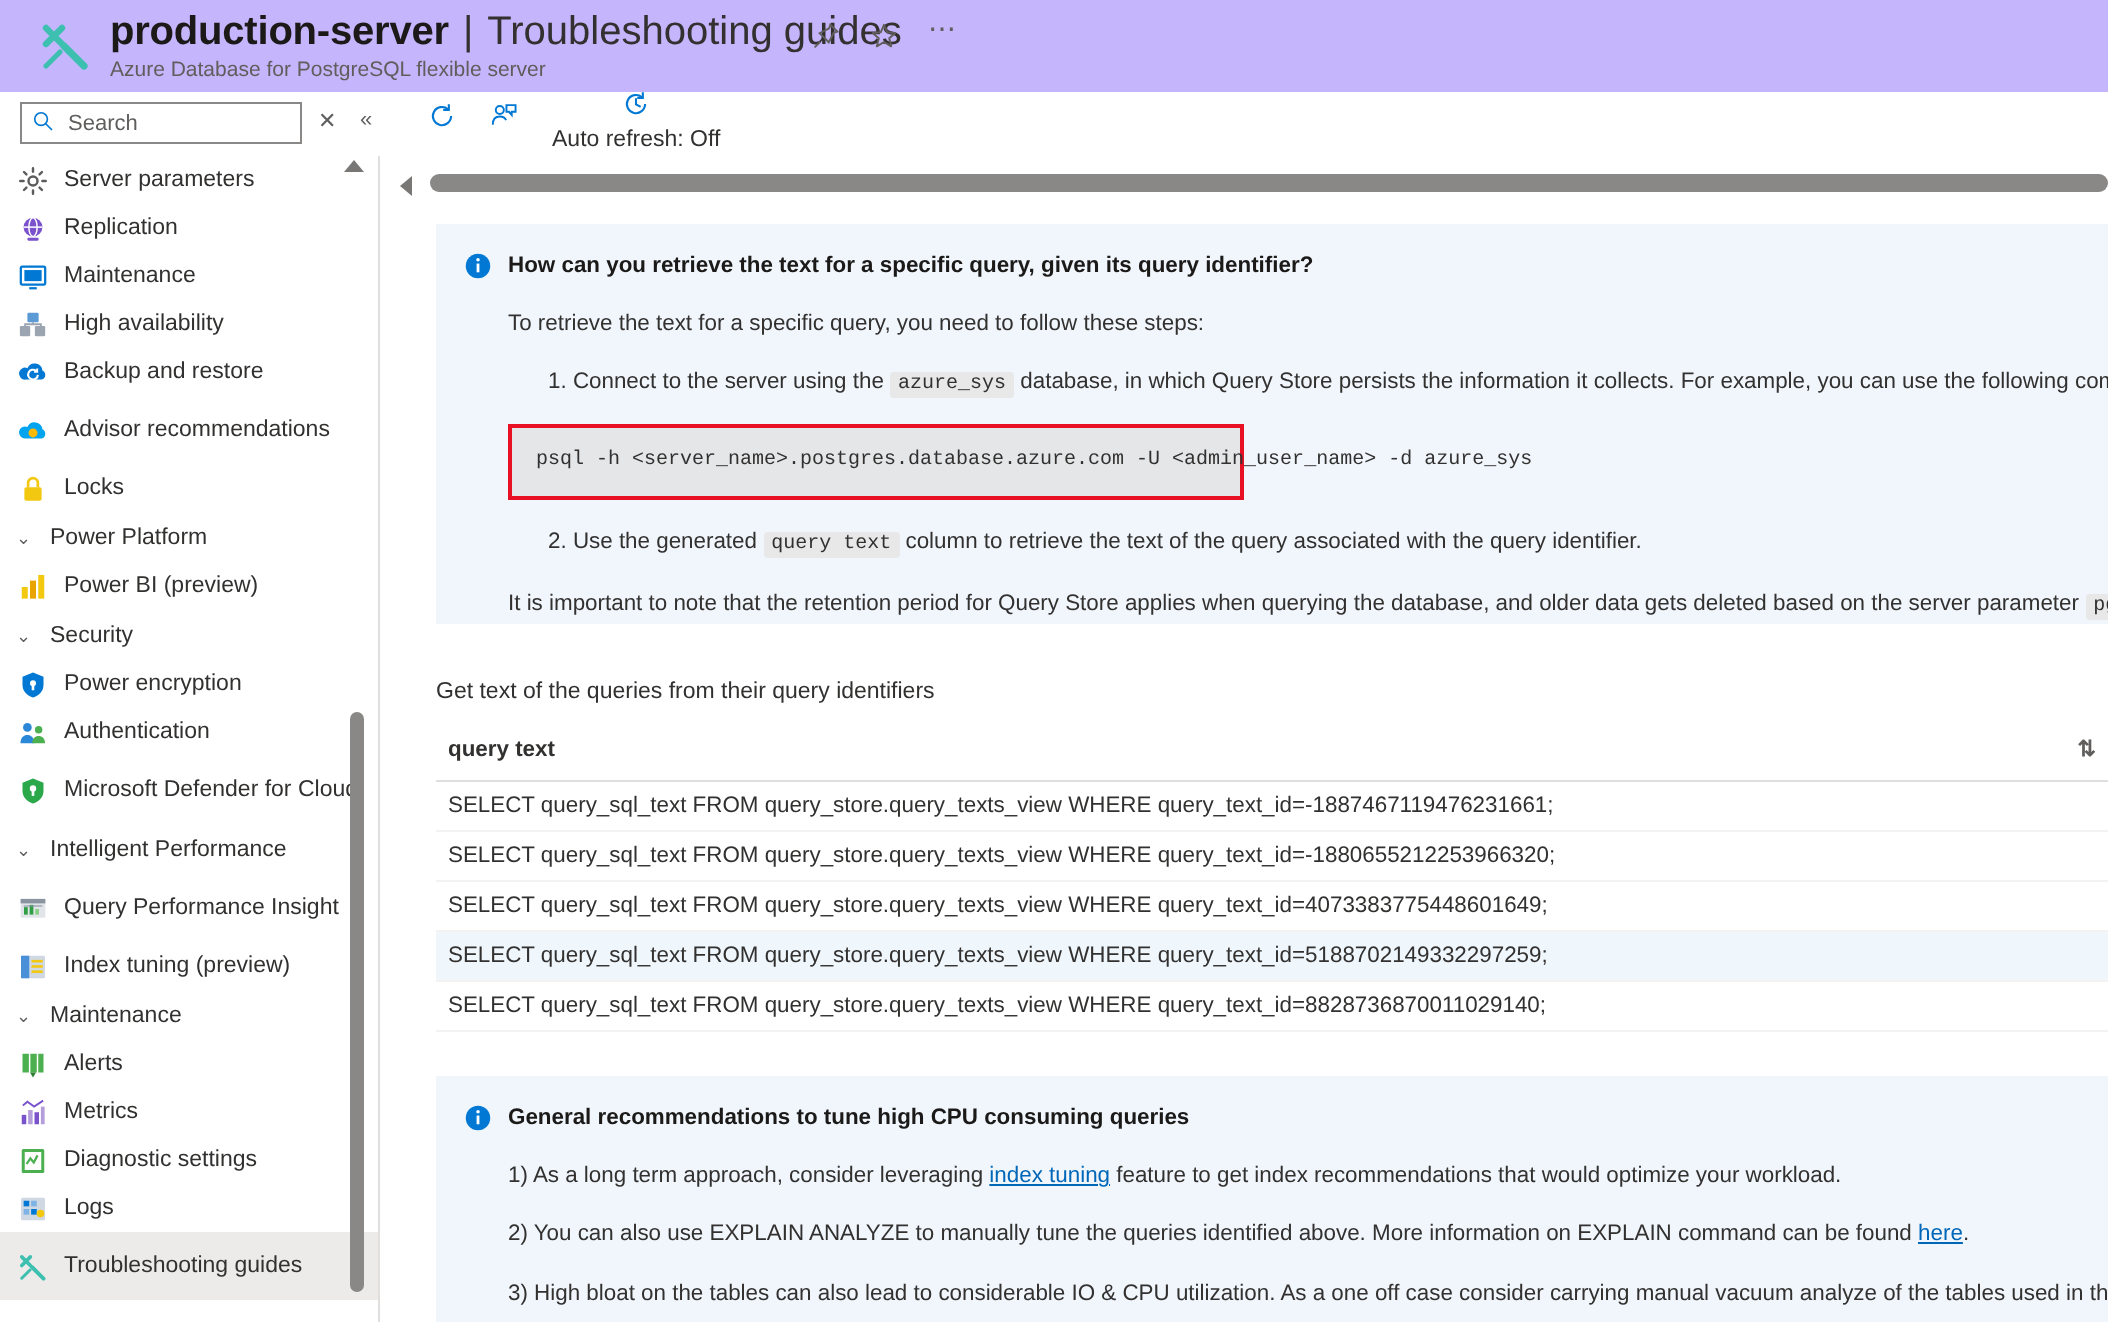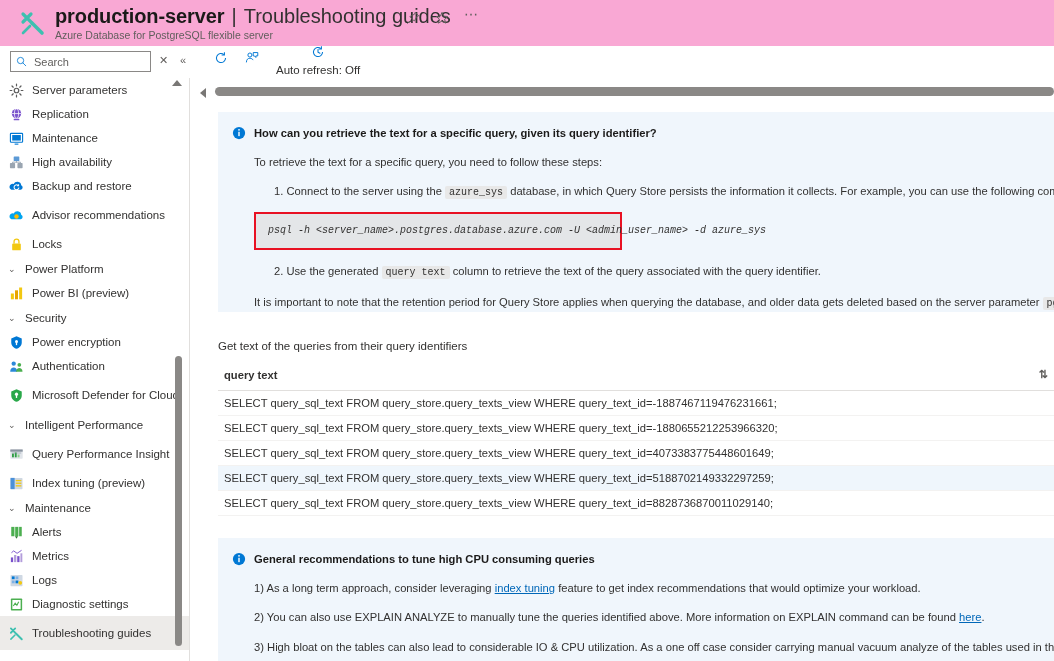--- a/index.html
+++ b/index.html
@@ -9,21 +9,21 @@
     overflow: hidden;
     background: #ffffff;
     font-family: "Liberation Sans", sans-serif;
     color: #323130;
   }
   .app { position: relative; width: 1054px; height: 661px; }
 
   
   .page-header {
     position: absolute; left: 0; top: 0; width: 1054px; height: 46px;
-    background: #f9a8d4;
+    background: #c4b5fd;
   }
   .header-icon {
     position: absolute; left: 18px; top: 8px; width: 30px; height: 30px;
   }
   .title-row {
     position: absolute; left: 55px; top: 5px;
     display: flex; align-items: baseline; gap: 0px;
   }
   .title-main {
     font-size: 20px; font-weight: 700; color: #1b1a19; letter-spacing: -0.1px;
@@ -156,21 +156,21 @@
     font-family: "Liberation Mono", monospace; font-size: 10px;
     background: #e8e8e8; padding: 1px 4px; border-radius: 2px; color: #323130;
   }
   .code-block {
     margin-left: 22px; margin-top: 11px; width: 836px;
     background: #e4e6e8; padding: 10px 12px;
     font-family: "Liberation Mono", monospace; font-size: 10px;
     color: #323130; white-space: nowrap;
   }
   .code-block.highlight {
-    border: 2px solid #e81123; width: 368px; font-style: italic;
+    border: 2px solid #e81123; width: 368px;
   }
   .link { color: #0067b8; text-decoration: underline; cursor: pointer; }
 
   
   .table-wrap { position: absolute; left: 28px; top: 262px; width: 836px; }
   .tbl-caption { font-size: 11.5px; color: #323130; margin-bottom: 12px; }
   .tbl { width: 836px; border-collapse: collapse; }
   .tbl th {
     text-align: left; font-size: 11.2px; font-weight: 700; color: #323130;
     padding: 4px 6px 9px 6px; border-bottom: 1px solid #e1dfdd;
@@ -415,36 +415,36 @@
               <rect x="2" y="9" width="2.4" height="5" fill="#7a52cc"></rect>
               <rect x="5.4" y="6.4" width="2.4" height="7.6" fill="#b39ddb"></rect>
               <rect x="8.8" y="7.6" width="2.4" height="6.4" fill="#7a52cc"></rect>
               <rect x="12.2" y="4.6" width="2" height="9.4" fill="#b39ddb"></rect>
               <path d="M2.6 4 L5 2 L8.6 4.6 L13.4 1.4" fill="none" stroke="#7a52cc" stroke-width="1"></path>
             </svg></span>
           <span class="nav-label">Metrics</span>
         </div>
         <div class="nav-item">
           <span class="ico"><svg width="15" height="15" viewBox="0 0 16 16">
+              <rect x="2" y="1.6" width="12" height="12.8" rx="0.8" fill="#4caf50"></rect>
+              <rect x="3.6" y="3.2" width="8.8" height="9.6" fill="#fff"></rect>
+              <path d="M4.6 9.6 L6.6 6.6 L8.4 8.8 L10.4 5" fill="none" stroke="#4caf50" stroke-width="1.2"></path>
+            </svg></span>
+          <span class="nav-label">Diagnostic settings</span>
+        </div>
+        <div class="nav-item">
+          <span class="ico"><svg width="15" height="15" viewBox="0 0 16 16">
               <rect x="1.6" y="2" width="12.8" height="12" rx="0.8" fill="#cfd8e3"></rect>
               <rect x="3" y="3.6" width="3" height="3" fill="#0078d4"></rect>
               <rect x="7" y="3.6" width="3" height="3" fill="#7fb2e5"></rect>
               <rect x="3" y="8" width="3" height="3" fill="#7fb2e5"></rect>
               <rect x="7" y="8" width="3" height="3" fill="#0078d4"></rect>
               <circle cx="12" cy="10.4" r="2" fill="#f2c811"></circle>
             </svg></span>
           <span class="nav-label">Logs</span>
-        </div>
-        <div class="nav-item">
-          <span class="ico"><svg width="15" height="15" viewBox="0 0 16 16">
-              <rect x="2" y="1.6" width="12" height="12.8" rx="0.8" fill="#4caf50"></rect>
-              <rect x="3.6" y="3.2" width="8.8" height="9.6" fill="#fff"></rect>
-              <path d="M4.6 9.6 L6.6 6.6 L8.4 8.8 L10.4 5" fill="none" stroke="#4caf50" stroke-width="1.2"></path>
-            </svg></span>
-          <span class="nav-label">Diagnostic settings</span>
         </div>
         <div class="nav-item selected two-line">
           <span class="ico"><svg width="15" height="15" viewBox="0 0 16 16">
               <path d="M2 2.6 L6.6 7.2 M6.6 2.6 L2 7.2" stroke="#3ec0b0" stroke-width="1.9" stroke-linecap="round" fill="none"></path>
               <path d="M7.4 8 L13.6 14.2" stroke="#3ec0b0" stroke-width="2.1" stroke-linecap="round" fill="none"></path>
               <path d="M2 14 L6.4 9.6" stroke="#3ec0b0" stroke-width="1.6" stroke-linecap="round" fill="none"></path>
             </svg></span>
           <span class="nav-label">Troubleshooting guides</span>
         </div>
       </div>

